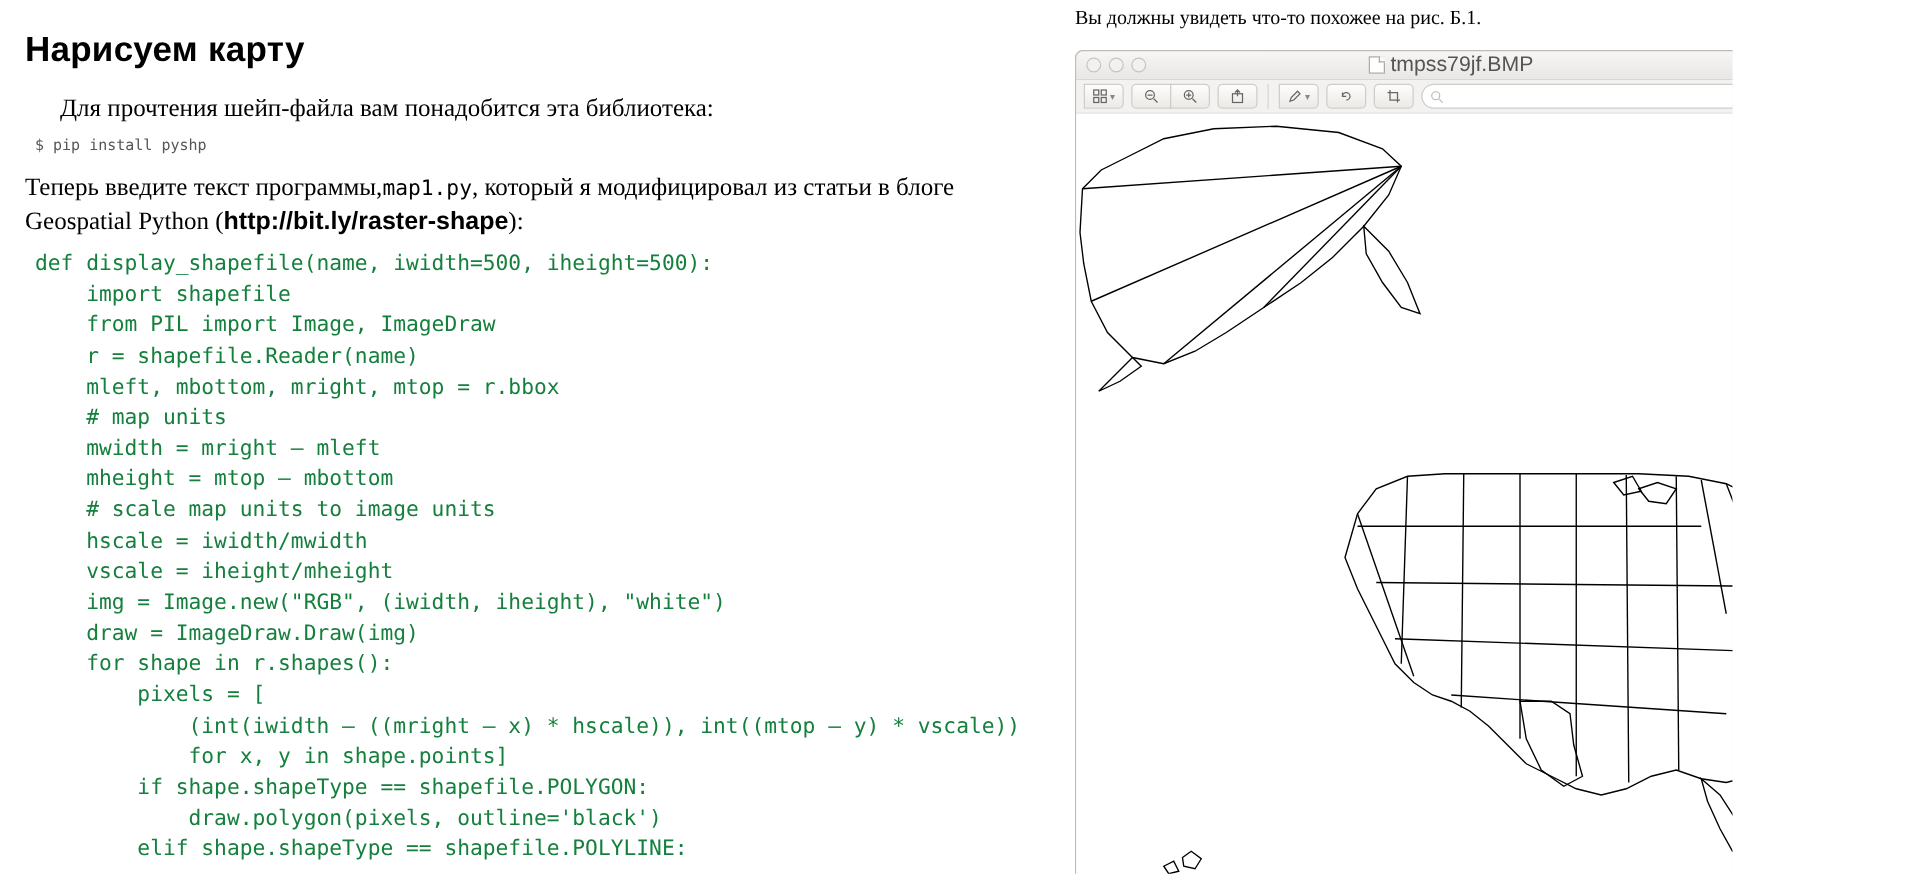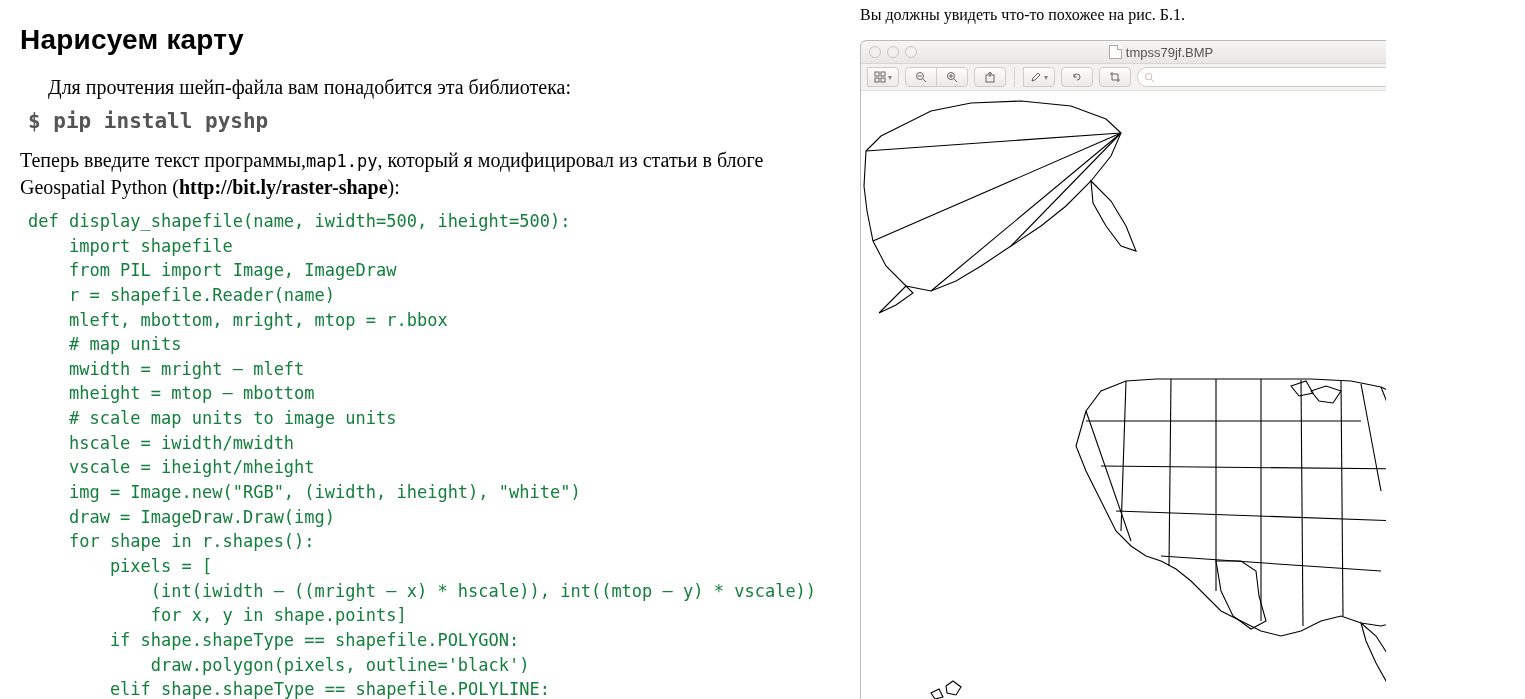--- a/index.html
+++ b/index.html
@@ -4,30 +4,30 @@
 <style>
   html,body{margin:0;padding:0;background:#fff;color:#000;font-family:"Times New Roman",Georgia,serif;}
   .page{width:1386px;height:699px;position:relative;overflow:hidden;}
   .col{position:absolute;top:0;}
   .col-left{left:20px;width:800px;padding-top:18px;}
   .col-right{left:860px;width:650px;padding-top:6px;}
   h2{font-family:Arial,Helvetica,sans-serif;font-weight:900;font-size:28px;margin:6px 0 18px 0;letter-spacing:0.2px;}
   .para{font-size:20px;line-height:1.35;margin:0 0 8px 0;}
   .indent{text-indent:28px;}
   .mono,.code,.inline-code{font-family:"Lucida Console","DejaVu Sans Mono",Menlo,Consolas,monospace;}
-  .cmd{font-size:21px;color:#555;margin:4px 0 14px 8px;font-weight:bold;}
+  .cmd{font-size:12px;color:#555;margin:4px 0 14px 8px;}
   .inline-code{font-size:17px;text-align:center;}
-  .bold-sans{font-family:Liberation Serif, serif;font-weight:700;}
+  .bold-sans{font-family:Liberation Sans, sans-serif;font-weight:700;}
   pre.code{font-size:17px;line-height:1.45;white-space:pre;margin:2px 0 0 8px;color:#15803d;}
   .lead{font-size:16px;margin:0 0 16px 0;}
   .mac-window{border:1px solid #bbb;border-radius:6px;background:#f9f8f7;box-shadow:0 1px 2px #ccc inset,0 0 0 #000;}
   .mac-titlebar{height:22px;border-bottom:1px solid #d8d6d4;background:linear-gradient(#f7f6f5,#e9e7e5);display:flex;align-items:center;position:relative;border-radius:6px 6px 0 0;}
   .traffic{display:flex;gap:6px;margin-left:8px;}
   .traffic span{width:10px;height:10px;border-radius:50%;background:#f2f1f0;border:1px solid #c7c5c3;}
-  .title-center{position:absolute;left:0;right:0;text-align:center;font-family:"Lucida Grande",Arial,sans-serif;font-size:13px;color:#555;display:flex;justify-content:center;align-items:center;gap:4px;pointer-events:none;}
+  .title-center{position:absolute;left:0;right:0;text-align:center;font-family:"Lucida Grande",Arial,sans-serif;font-size:17px;color:#555;display:flex;justify-content:center;align-items:center;gap:4px;pointer-events:none;}
   .file-ico{width:11px;height:12px;border:1px solid #aaa;background:#fff;display:inline-block;position:relative;}
   .file-ico::after{content:"";position:absolute;top:-1px;right:-1px;width:4px;height:4px;background:#f9f8f7;border-left:1px solid #aaa;border-bottom:1px solid #aaa;}
   .fs-btn{position:absolute;right:6px;top:4px;width:14px;height:14px;color:#aaa;font-size:12px;}
   .mac-toolbar{height:26px;border-bottom:1px solid #e2e0de;background:#f4f2f0;display:flex;align-items:center;padding:0 6px;gap:6px;font-family:"Lucida Grande",Arial,sans-serif;font-size:12px;color:#666;}
   .tbtn{height:18px;border:1px solid #cfcdca;border-radius:4px;background:linear-gradient(#fdfdfc,#ece9e6);display:inline-flex;align-items:center;justify-content:center;padding:0 6px;min-width:18px;}
   .tgroup{display:flex;}
   .tgroup .tbtn{border-radius:0;margin-left:-1px;}
   .tgroup .tbtn:first-child{border-radius:4px 0 0 4px;margin-left:0;}
   .tgroup .tbtn:last-child{border-radius:0 4px 4px 0;}
   .tsep{width:1px;height:20px;background:#d7d4d1;margin:0 2px;}

